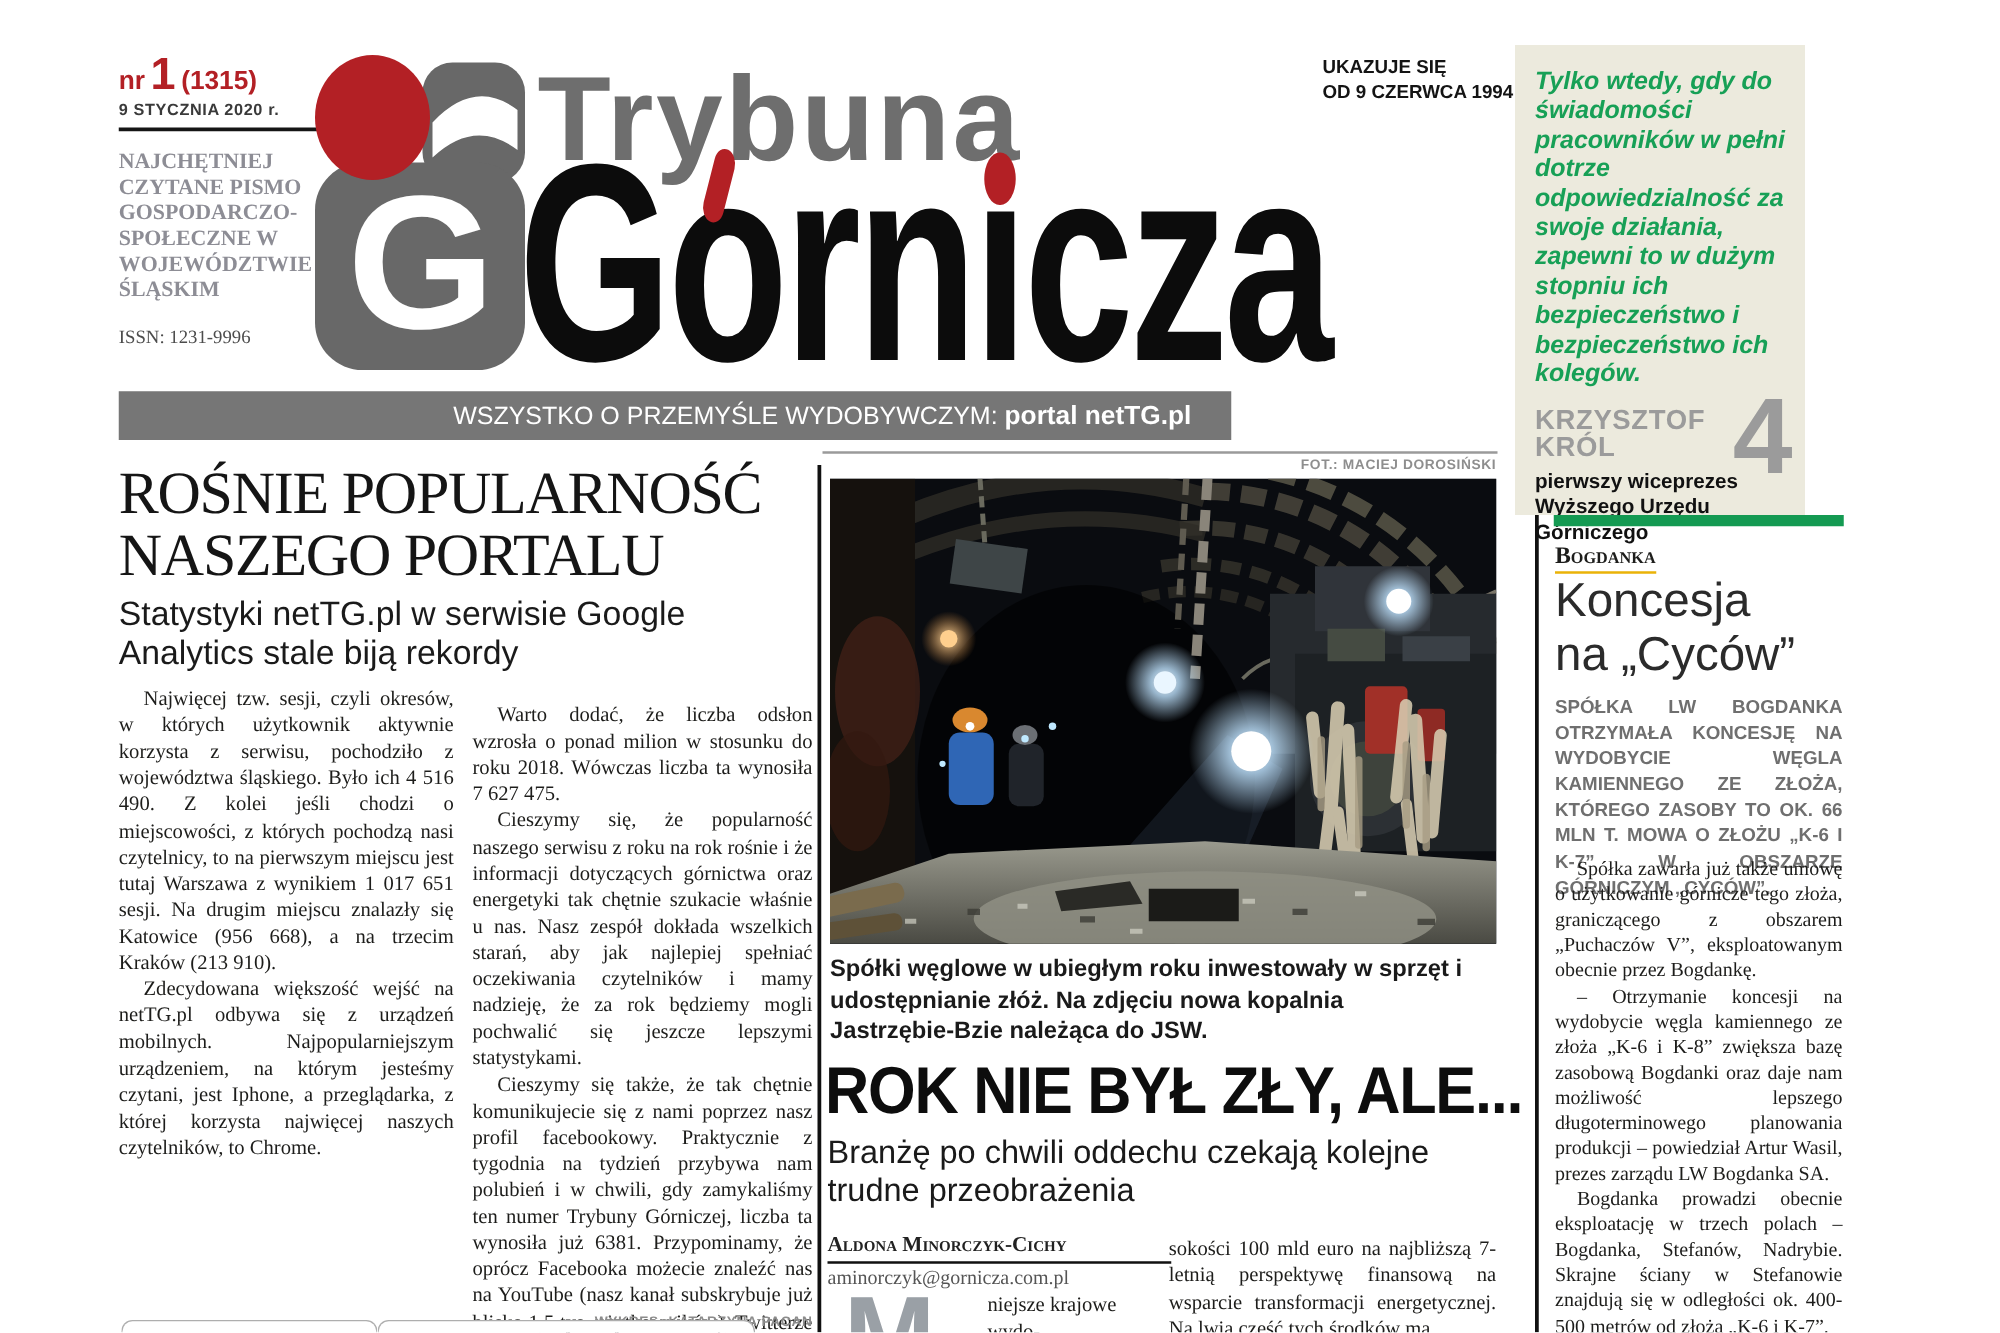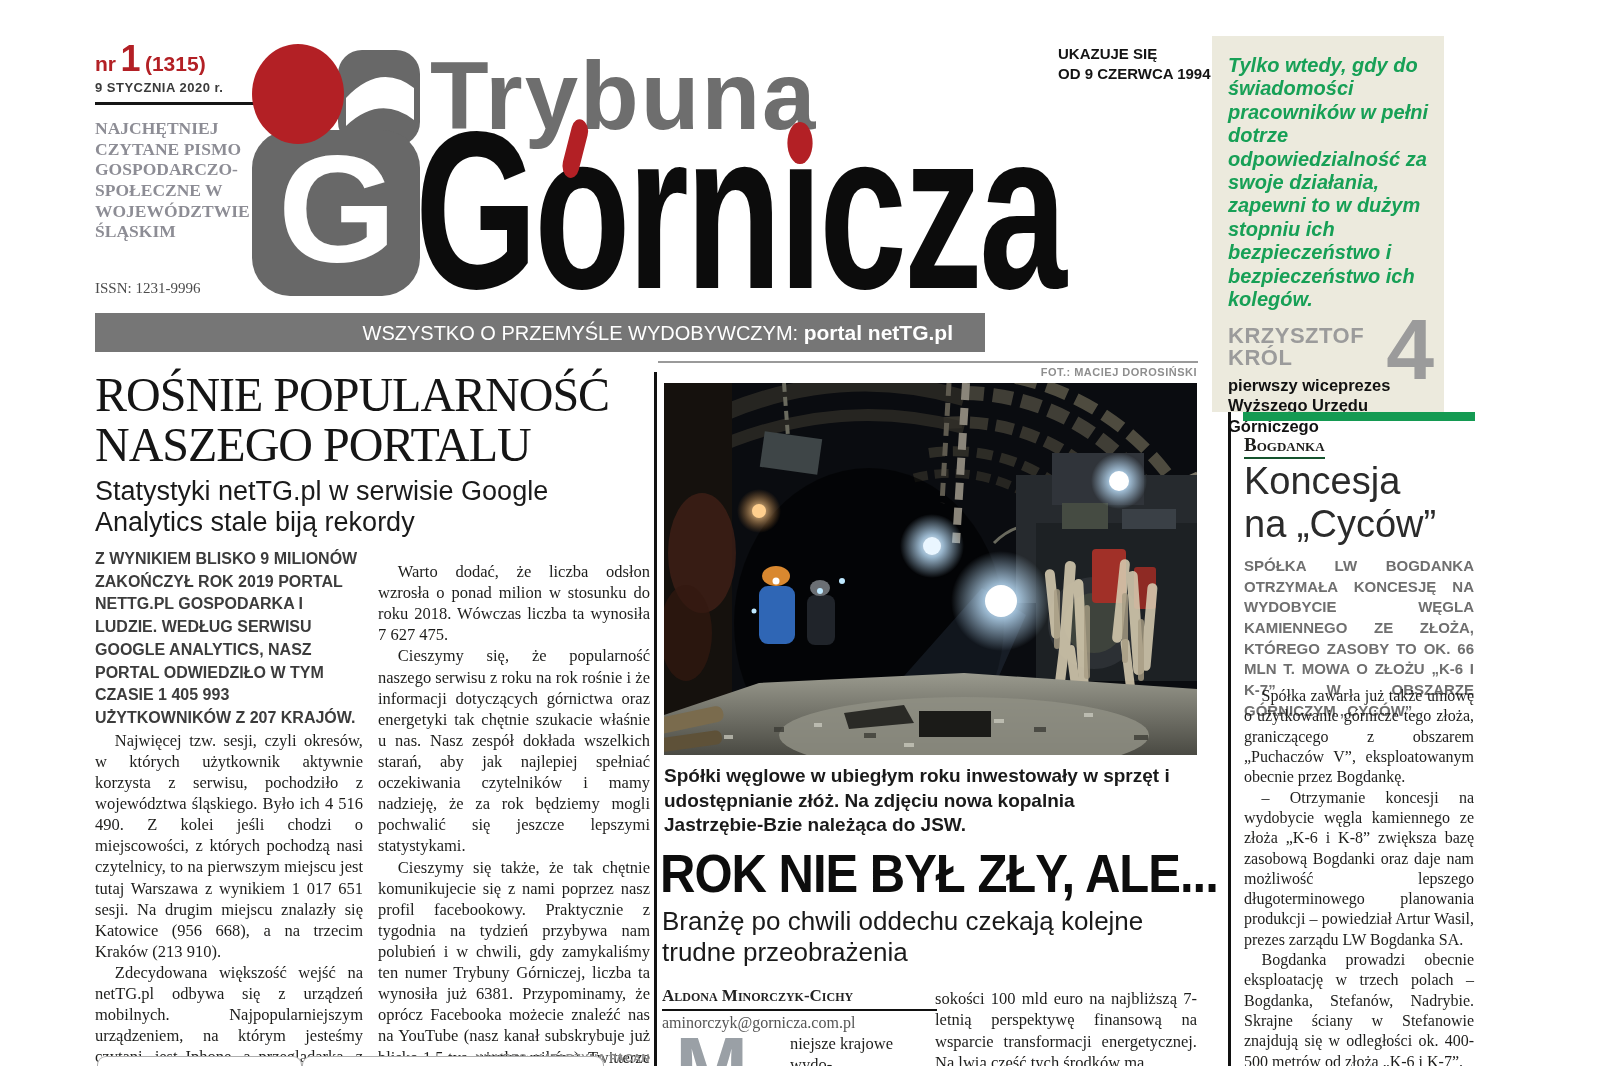--- a/index.html
+++ b/index.html
@@ -10,21 +10,21 @@
 
   
   .issue{left:95px;top:44px;color:#b32025;font-weight:bold;}
   .issue .nr{font-size:21px;}
   .issue .num{font-size:36px;line-height:30px;}
   .issue .par{font-size:21px;}
   .issue-date{left:95px;top:80px;font-size:13px;font-weight:bold;color:#3a3a3a;letter-spacing:.5px;}
   .issue-rule{left:95px;top:102px;width:225px;height:2.5px;background:#151515;}
   .tagline{left:95px;top:118px;width:195px;font-family:"Liberation Serif",serif;font-weight:bold;
            font-size:17.5px;line-height:1.18;color:#8d8d95;text-transform:uppercase;}
-  .issn{left:95px;top:262px;font-family:"Liberation Serif",serif;font-size:15px;color:#4c4c4c;margin-top:18px;}
+  .issn{left:95px;top:262px;font-family:"Liberation Serif",serif;font-size:15px;color:#4c4c4c;}
 
   
   .logo{left:246px;top:40px;}
   .title1{left:430px;top:48px;font-size:96px;font-weight:bold;color:#6e6e6e;letter-spacing:2px;line-height:1;}
   .title2{left:415px;top:98px;font-size:225px;font-weight:bold;color:#0c0c0c;line-height:1;
           letter-spacing:-0.02em;transform:scaleX(.70);transform-origin:left top;white-space:nowrap;}
   .title2 .lt{position:relative;display:inline-block;}
   .acc{position:absolute;top:0.09em;left:0.205em;width:0.105em;height:0.27em;background:#b32025;
        border-radius:0.06em;transform:rotate(20deg);}
   .idot{position:absolute;top:0.105em;left:0.055em;width:0.16em;height:0.19em;background:#b32025;border-radius:50%;}
@@ -75,21 +75,21 @@
   .vrule{left:1228px;top:36px;width:3px;height:1030px;background:#111;}
   .quote-box{left:1212px;top:36px;width:232px;height:376px;background:#eceadd;box-sizing:border-box;
              padding:18px 14px 0 16px;}
   .quote{font-size:20px;font-weight:bold;font-style:italic;color:#17a056;line-height:1.17;}
   .q-author{margin-top:14px;font-size:22px;font-weight:bold;color:#9b9b9b;line-height:1.0;letter-spacing:.5px;}
   .q-num{position:absolute;right:10px;bottom:28px;font-size:86px;font-weight:bold;color:#9b9b9b;line-height:.8;}
   .q-title{margin-top:6px;font-size:16.5px;font-weight:bold;color:#111;line-height:1.22;}
   .green-bar{left:1243px;top:412px;width:232px;height:9px;background:#149a52;}
 
   .kicker{left:1244px;top:434px;font-family:"Liberation Serif",serif;font-weight:bold;
-          font-variant:small-caps;font-size:19px;color:#1d1d1b;border-bottom:2px solid #14532d;padding-bottom:1px;}
+          font-variant:small-caps;font-size:19px;color:#1d1d1b;border-bottom:2px solid #eab308;padding-bottom:1px;}
   .h3{left:1244px;top:460px;font-size:38px;font-weight:400;line-height:1.12;color:#2b2b2b;}
   .r-lead{left:1244px;top:556px;width:230px;font-size:15px;font-weight:bold;color:#6f6f6f;
           line-height:1.38;text-align:justify;}
   .r-body{left:1244px;top:686px;width:230px;font-family:"Liberation Serif",serif;font-size:16px;
           line-height:1.27;text-align:justify;color:#1d1d1b;}
   .r-body p{margin:0;text-indent:1.1em;}
 </style>
 </head>
 <body>
 
@@ -127,21 +127,20 @@
     <div>ROŚNIE POPULARNOŚĆ</div>
     <div>NASZEGO PORTALU</div>
   </div>
 
   <div class="abs banner">
     <span>WSZYSTKO O PRZEMYŚLE WYDOBYWCZYM: </span><b>portal netTG.pl</b>
   </div>
   <div class="abs subhead">Statystyki netTG.pl w serwisie Google Analytics stale biją rekordy</div>
 
   <div class="col col1">
-    <p class="lead-caps">Z WYNIKIEM BLISKO 9 MILIONÓW ZAKOŃCZYŁ ROK 2019 PORTAL NETTG.PL GOSPODARKA I LUDZIE. WEDŁUG SERWISU GOOGLE ANALYTICS, NASZ PORTAL ODWIEDZIŁO W TYM CZASIE 1 405 993 UŻYTKOWNIKÓW Z 207 KRAJÓW.</p>
     <p class="indent">Najwięcej tzw. sesji, czyli okresów, w których użytkownik aktywnie korzysta z serwisu, pochodziło z województwa śląskiego. Było ich 4 516 490. Z kolei jeśli chodzi o miejscowości, z których pochodzą nasi czytelnicy, to na pierwszym miejscu jest tutaj Warszawa z wynikiem 1 017 651 sesji. Na drugim miejscu znalazły się Katowice (956 668), a na trzecim Kraków (213 910).</p>
     <p class="indent">Zdecydowana większość wejść na netTG.pl odbywa się z urządzeń mobilnych. Najpopularniejszym urządzeniem, na którym jesteśmy czytani, jest Iphone, a przeglądarka, z której korzysta najwięcej naszych czytelników, to Chrome.</p>
   </div>
   <div class="col col2">
     <p class="indent">Warto dodać, że liczba odsłon wzrosła o ponad milion w stosunku do roku 2018. Wówczas liczba ta wynosiła 7 627 475.</p>
     <p class="indent">Cieszymy się, że popularność naszego serwisu z roku na rok rośnie i że informacji dotyczących górnictwa oraz energetyki tak chętnie szukacie właśnie u nas. Nasz zespół dokłada wszelkich starań, aby jak najlepiej spełniać oczekiwania czytelników i mamy nadzieję, że za rok będziemy mogli pochwalić się jeszcze lepszymi statystykami.</p>
     <p class="indent"><span>Cieszymy się także, że tak chętnie komunikujecie się z nami poprzez nasz profil facebookowy. Praktycznie z tygodnia na tydzień przybywa nam polubień i w chwili, gdy zamykaliśmy ten numer Trybuny Górniczej, liczba ta wynosiła już 6381. Przypominamy, że oprócz Facebooka możecie znaleźć nas na YouTube (nasz kanał subskrybuje już blisko 1,5 tys. użytkowników), Twitterze i Instagramie. </span></p>
   </div>
   <div class="abs chart-credit">WYKRES: KATARZYNA PACAN</div>
 

